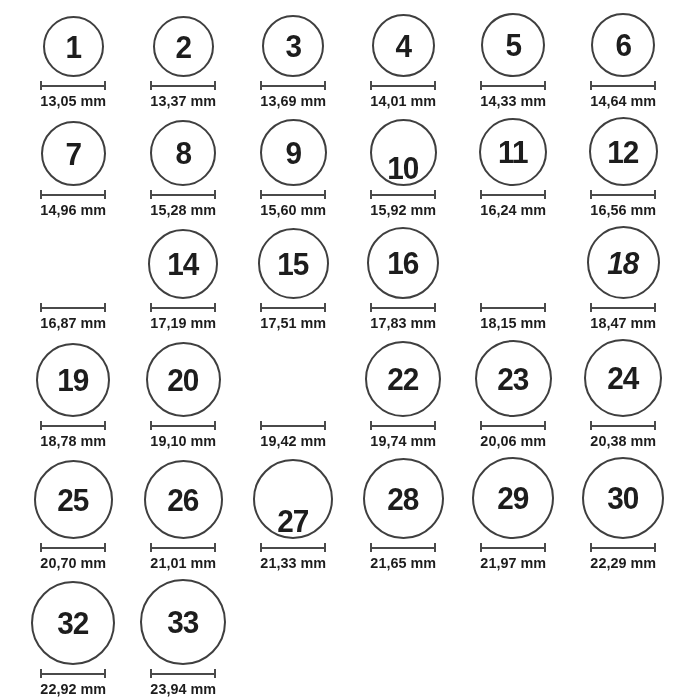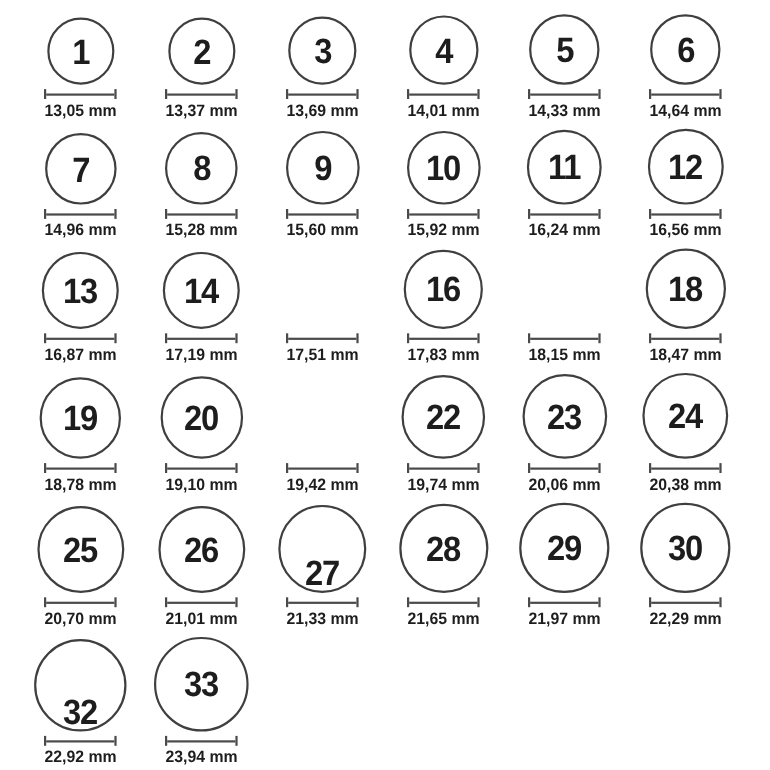--- a/index.html
+++ b/index.html
@@ -142,21 +142,21 @@
 
   <div class="cell">
     <div class="ring" style="width: 67px; height: 67px;">
       <span class="ring-number">9</span>
     </div>
     <div class="dimline"></div>
     <div class="diam-label">15,60 mm</div>
   </div>
 
   <div class="cell">
-    <div class="ring" style="width: 67px; height: 67px;">
+    <div class="ring" style="width: 67px; height: 67px; align-items: flex-end;">
       <span class="ring-number">10</span>
     </div>
     <div class="dimline"></div>
     <div class="diam-label">15,92 mm</div>
   </div>
 
   <div class="cell">
     <div class="ring" style="width: 68px; height: 68px;">
       <span class="ring-number">11</span>
     </div>
@@ -167,55 +167,55 @@
   <div class="cell">
     <div class="ring" style="width: 69px; height: 69px;">
       <span class="ring-number">12</span>
     </div>
     <div class="dimline"></div>
     <div class="diam-label">16,56 mm</div>
   </div>
 </div>
     <div class="row">
   <div class="cell">
-    <div class="ring" style="width: 70px; height: 70px;">
-      <span class="ring-number">13</span>
-    </div>
     <div class="dimline"></div>
     <div class="diam-label">16,87 mm</div>
   </div>
 
   <div class="cell">
     <div class="ring" style="width: 70px; height: 70px;">
       <span class="ring-number">14</span>
     </div>
     <div class="dimline"></div>
     <div class="diam-label">17,19 mm</div>
   </div>
 
   <div class="cell">
+    <div class="ring" style="width: 71px; height: 71px;">
+      <span class="ring-number">15</span>
+    </div>
     <div class="dimline"></div>
     <div class="diam-label">17,51 mm</div>
   </div>
 
   <div class="cell">
     <div class="ring" style="width: 72px; height: 72px;">
       <span class="ring-number">16</span>
     </div>
     <div class="dimline"></div>
     <div class="diam-label">17,83 mm</div>
   </div>
 
   <div class="cell">
     <div class="dimline"></div>
     <div class="diam-label">18,15 mm</div>
   </div>
 
   <div class="cell">
-    <div class="ring" style="width: 73px; height: 73px;">
+    <div class="ring" style="width: 73px; height: 73px; font-style: italic;">
       <span class="ring-number">18</span>
     </div>
     <div class="dimline"></div>
     <div class="diam-label">18,47 mm</div>
   </div>
 </div>
     <div class="row">
   <div class="cell">
     <div class="ring" style="width: 74px; height: 74px;">
       <span class="ring-number">19</span>
@@ -306,21 +306,21 @@
     <div class="ring" style="width: 82px; height: 82px;">
       <span class="ring-number">30</span>
     </div>
     <div class="dimline"></div>
     <div class="diam-label">22,29 mm</div>
   </div>
 </div>
     <div class="row">
 
   <div class="cell">
-    <div class="ring" style="width: 84px; height: 84px; align-items: flex-end;">
+    <div class="ring" style="width: 84px; height: 84px;">
       <span class="ring-number">32</span>
     </div>
     <div class="dimline"></div>
     <div class="diam-label">22,92 mm</div>
   </div>
 
   <div class="cell">
     <div class="ring" style="width: 86px; height: 86px;">
       <span class="ring-number">33</span>
     </div>

